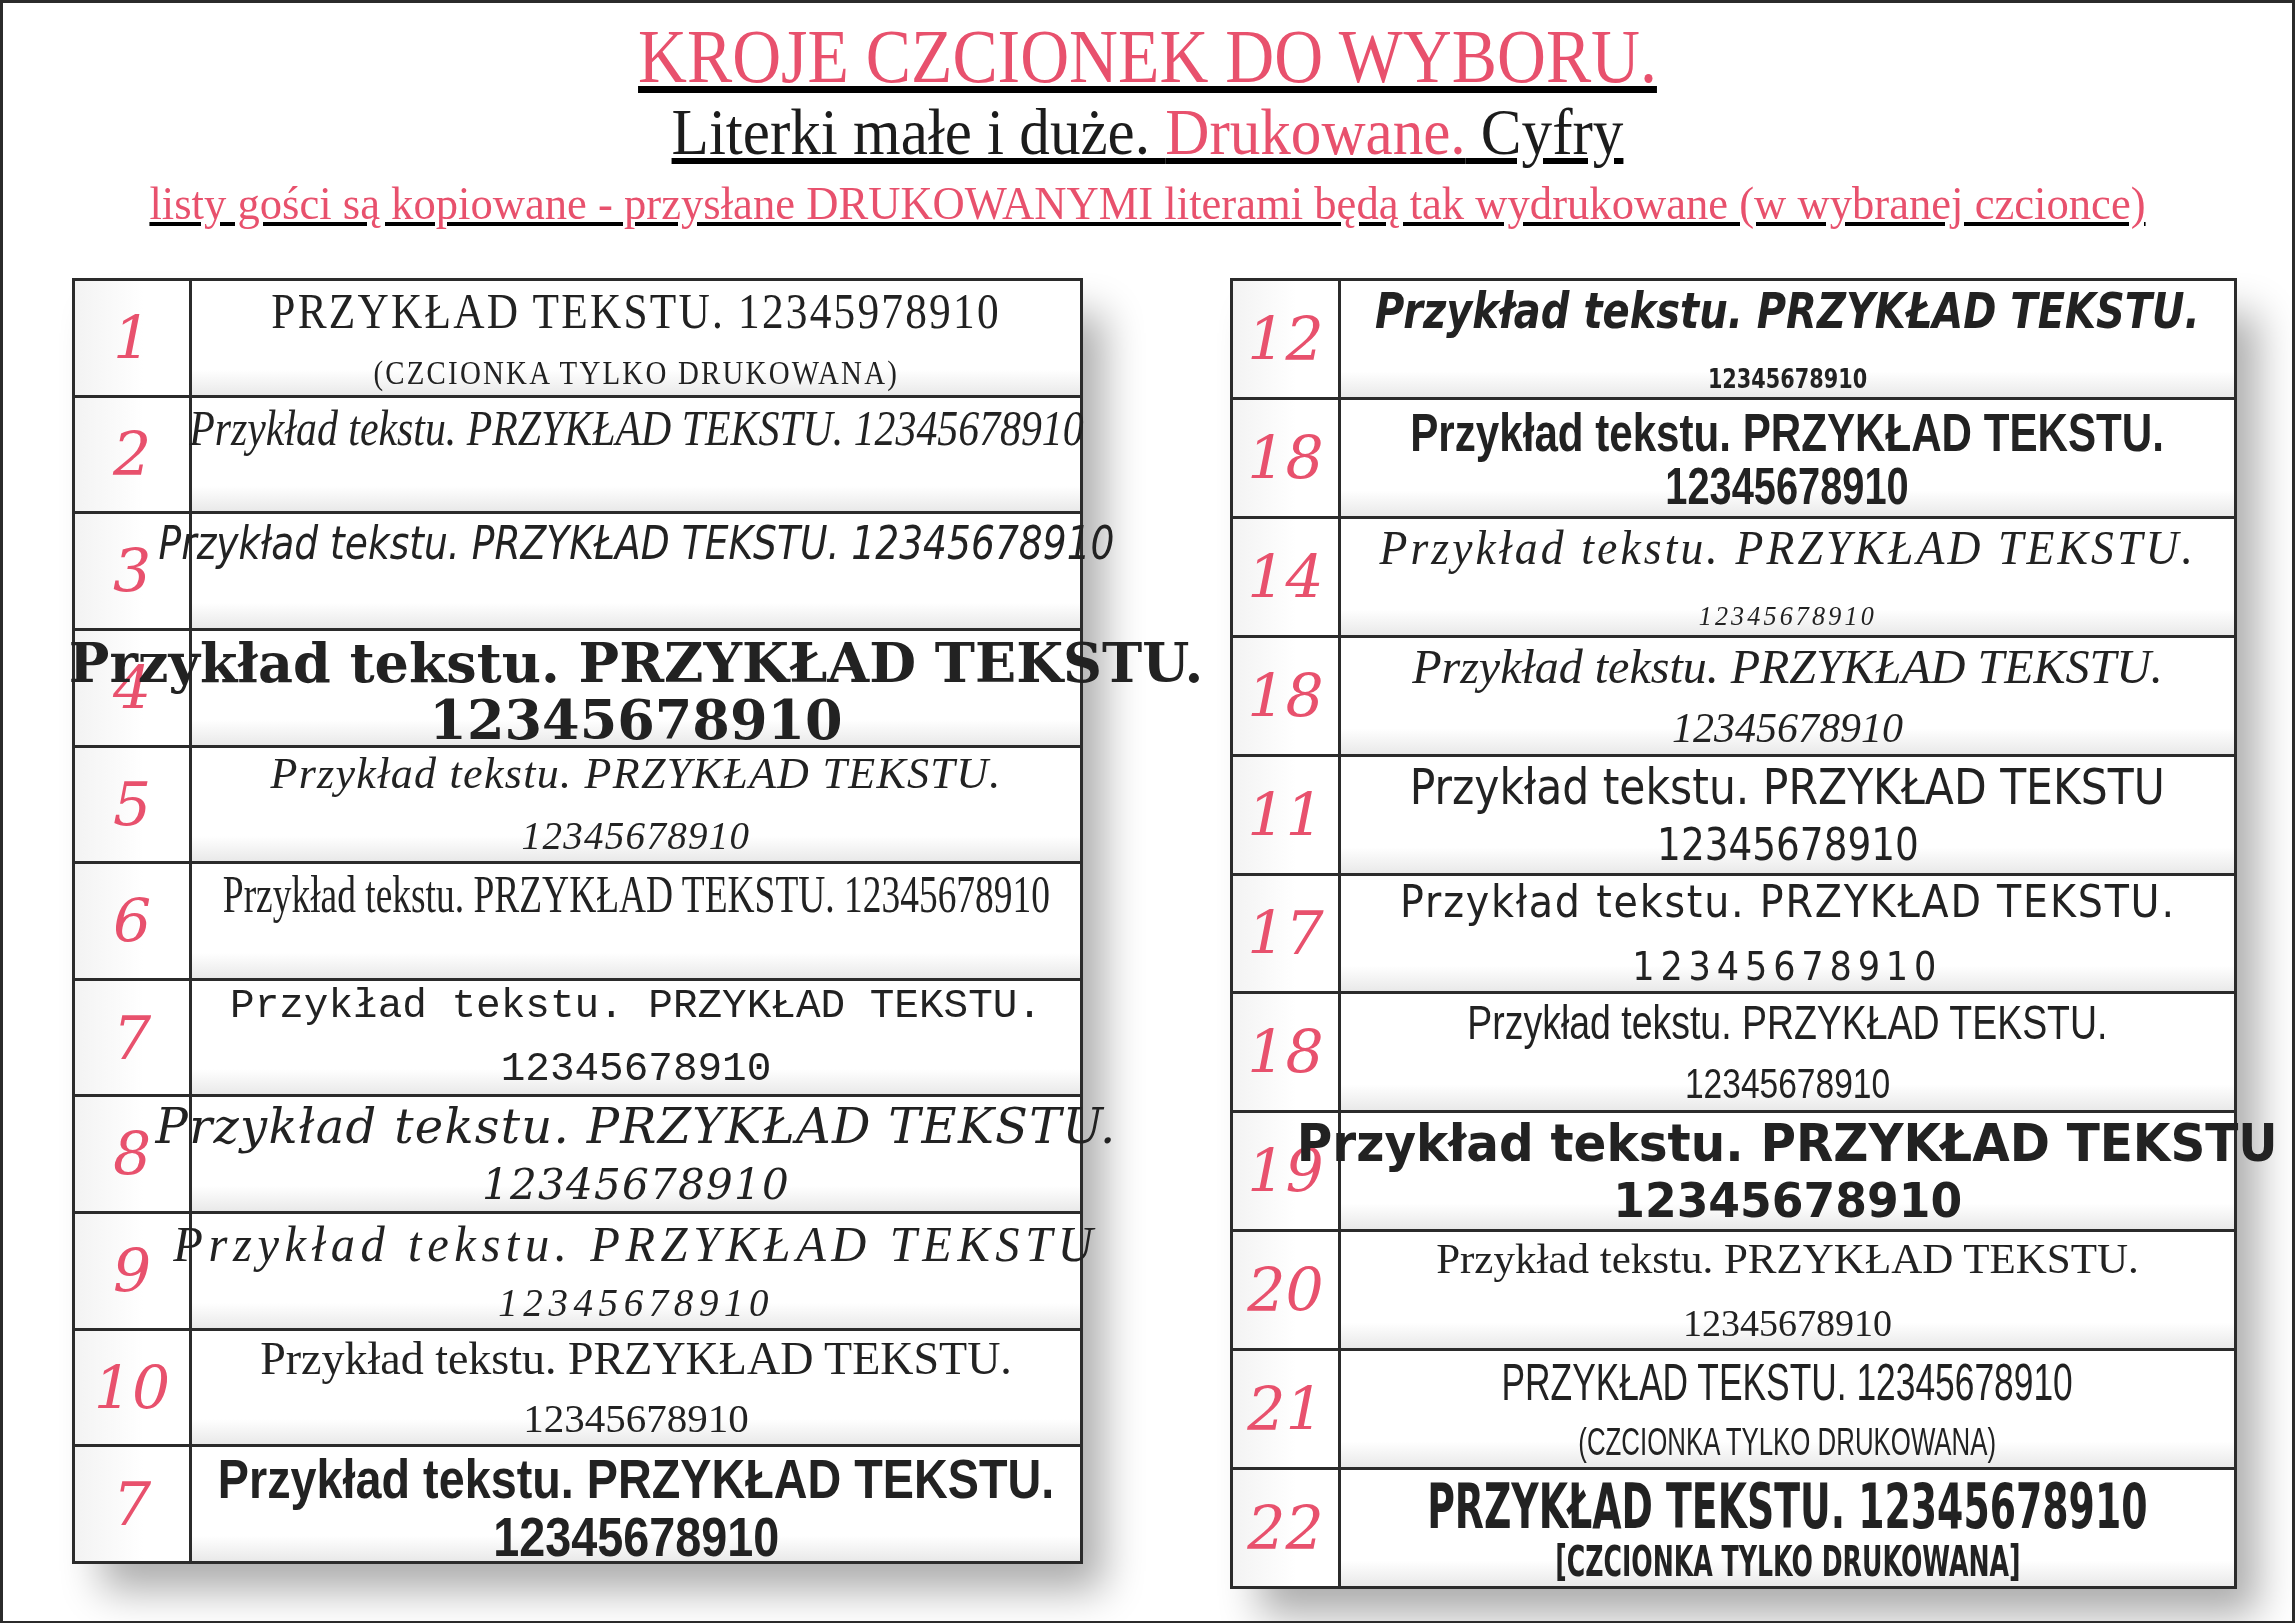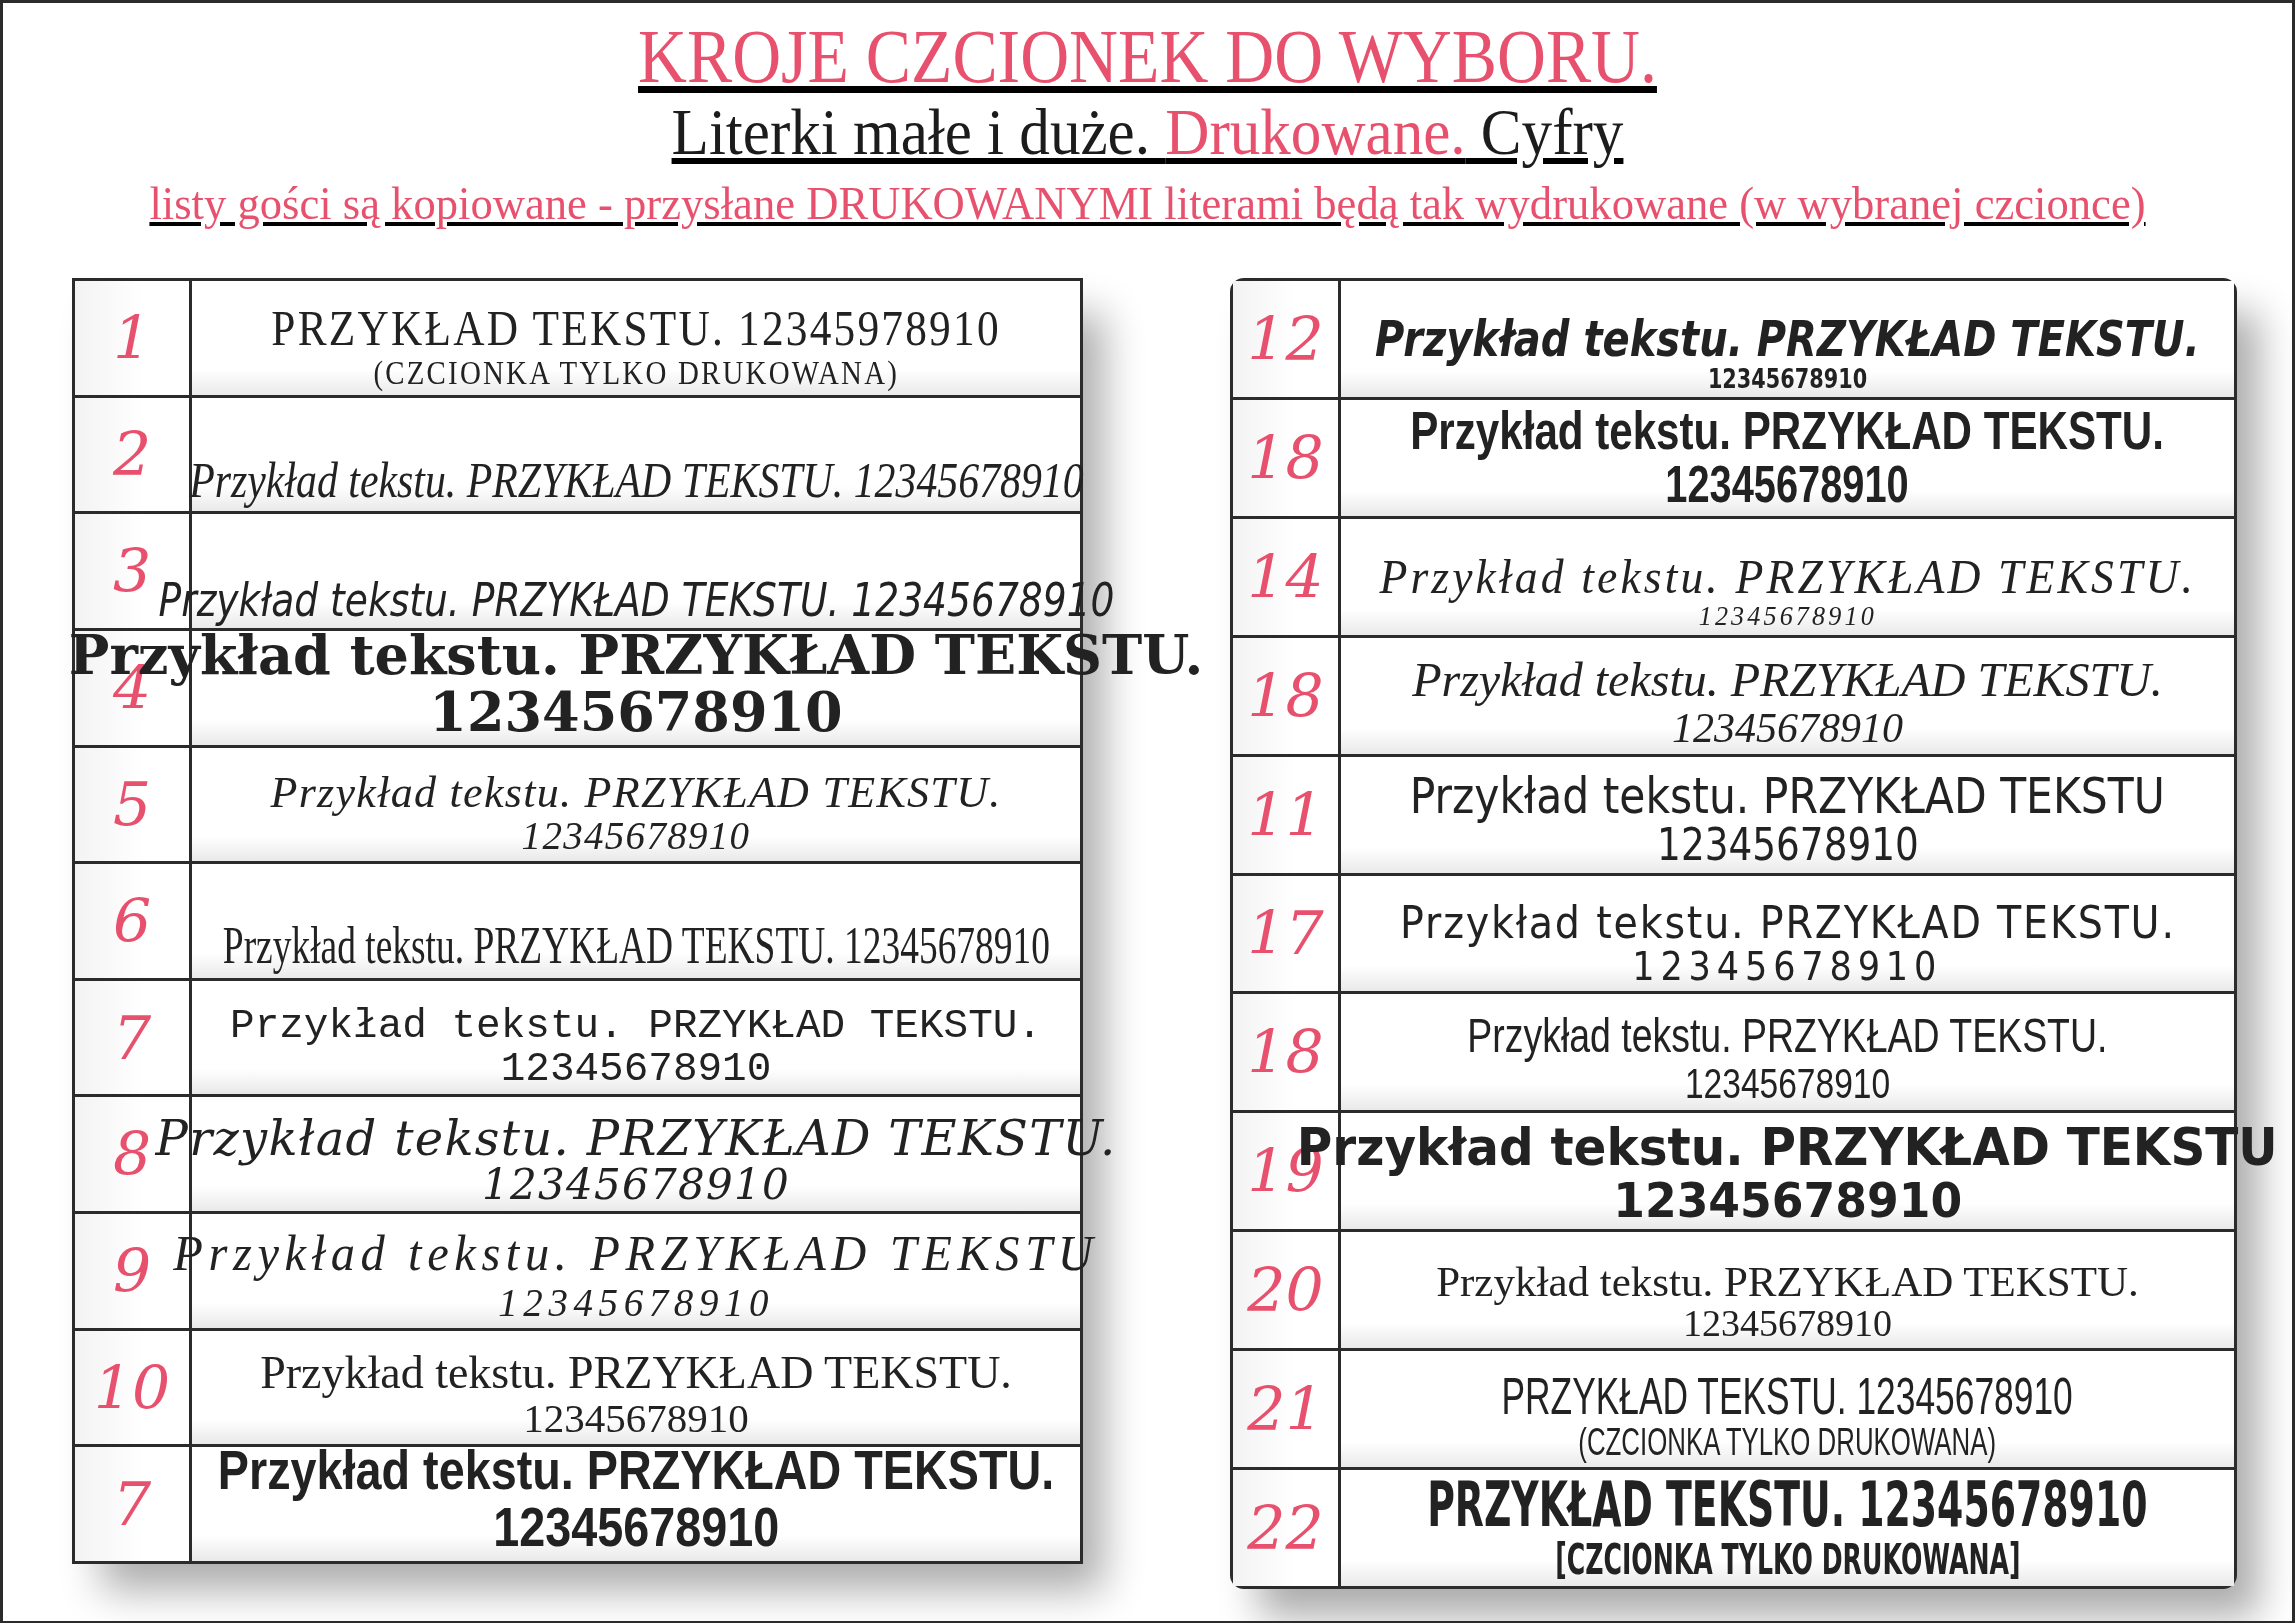--- a/index.html
+++ b/index.html
@@ -34,39 +34,39 @@
     white-space:nowrap;transform:scaleX(.97);
   }
   
   .table{
     position:absolute;top:275px;background:#fff;
     border:3.9px solid var(--line);
     display:flex;flex-direction:column;
     box-shadow:25px 31px 39px -3.9px rgba(0,0,0,.33);
   }
   .table-left{left:69px;width:1005px;height:1280px;}
-  .table-right{left:1227px;width:1001px;height:1305px;border-radius:14px;}
+  .table-right{left:1227px;width:1001px;height:1305px;}
   .row{
     flex:1;display:flex;min-height:0;
     border-top:3.3px solid var(--line);
     background:linear-gradient(#ffffff 78%,#e9e9e9 100%);
   }
   .row:first-child{border-top:none;}
   .numcell{
     width:114px;flex:0 0 114px;
     border-right:3.3px solid var(--line);
     display:flex;align-items:center;justify-content:center;
     color:var(--accent);
     font-family:"DejaVu Serif",serif;font-style:italic;font-size:60px;
     background:linear-gradient(to right,#f3f3f3 0%,#ffffff 60%),linear-gradient(#ffffff 78%,#ececec 100%);
   }
   .table-right .numcell{width:105px;flex-basis:105px;}
   .sample{
     flex:1;display:flex;flex-direction:column;align-items:center;
-    justify-content:flex-end;padding:3.9px 5.2px;color:var(--ink);min-width:0;
+    justify-content:space-between;padding:3.9px 5.2px;color:var(--ink);min-width:0;
   }
   .ln{white-space:nowrap;line-height:1.05;}
   
   .f1 .ln{font-family:"Liberation Serif",serif;letter-spacing:2.6px;transform:scaleX(.85);}
   .f1 .ln1{font-size:51px;} .f1 .ln2{font-size:34px;}
   .f2 .ln{font-family:"Liberation Serif",serif;font-style:italic;font-size:51px;transform:scaleX(.82);}
   .f3 .ln{font-family:"DejaVu Sans",sans-serif;font-style:italic;font-size:47px;transform:scaleX(.8);}
   .f4 .ln{font-family:"DejaVu Serif",serif;font-weight:bold;font-size:54px;}
   .f5 .ln{font-family:"Liberation Serif",serif;font-style:italic;letter-spacing:1.3px;}
   .f5 .ln1{font-size:44px;} .f5 .ln2{font-size:39px;}

